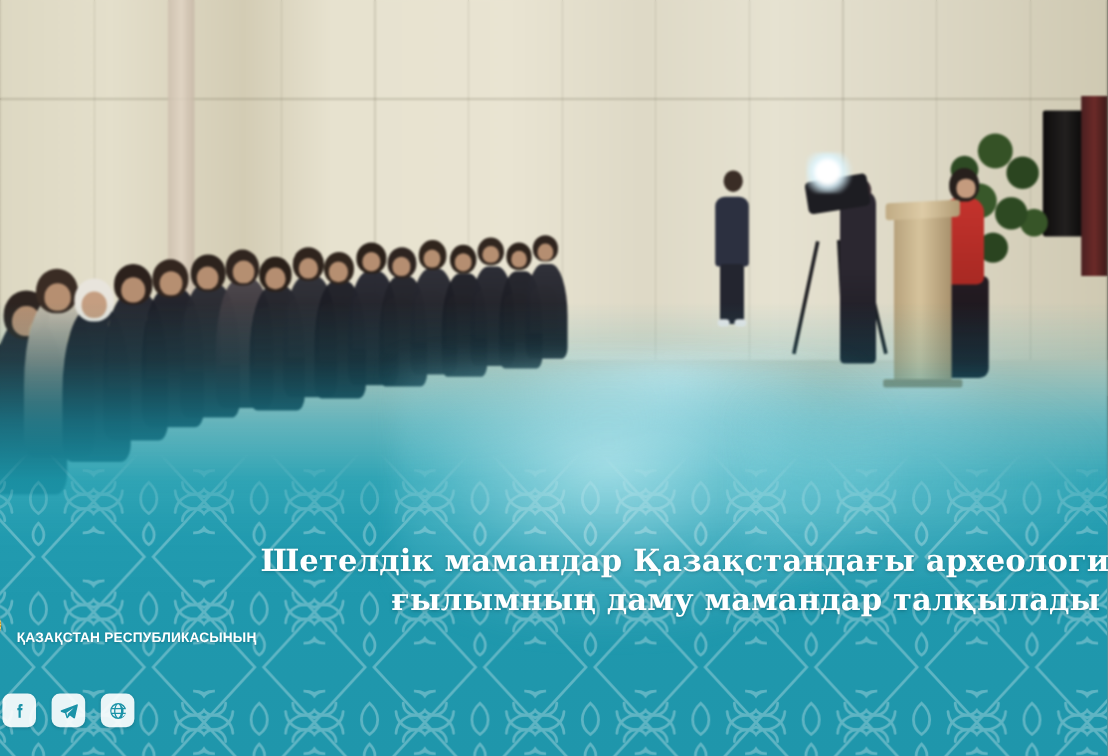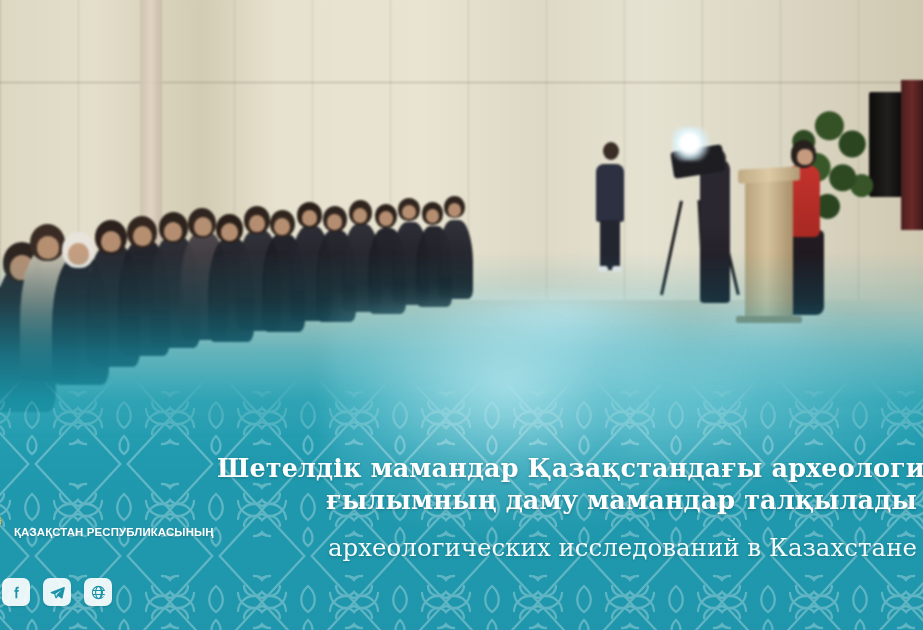--- a/index.html
+++ b/index.html
@@ -396,21 +396,20 @@
     </defs>
     <rect x="0" y="0" width="923" height="252" fill="url(#orn)"></rect>
   </svg>
 
   <div class="title-block">
     <span class="ln">Шетелдік мамандар Қазақстандағы археологиялық</span>
     <span class="ln">ғылымның даму мамандар талқылады</span>
   </div>
 
   <div class="subtitle-block">
-    <span class="ln">археологических исследований в Казахстане</span>
   </div>
 
   <div class="emblem">
     <div class="emblem-disc"></div>
     <div class="emblem-rays"></div>
   </div>
   <div class="ministry">
     <span class="mline">ҚАЗАҚСТАН РЕСПУБЛИКАСЫНЫҢ</span>
   </div>
 

